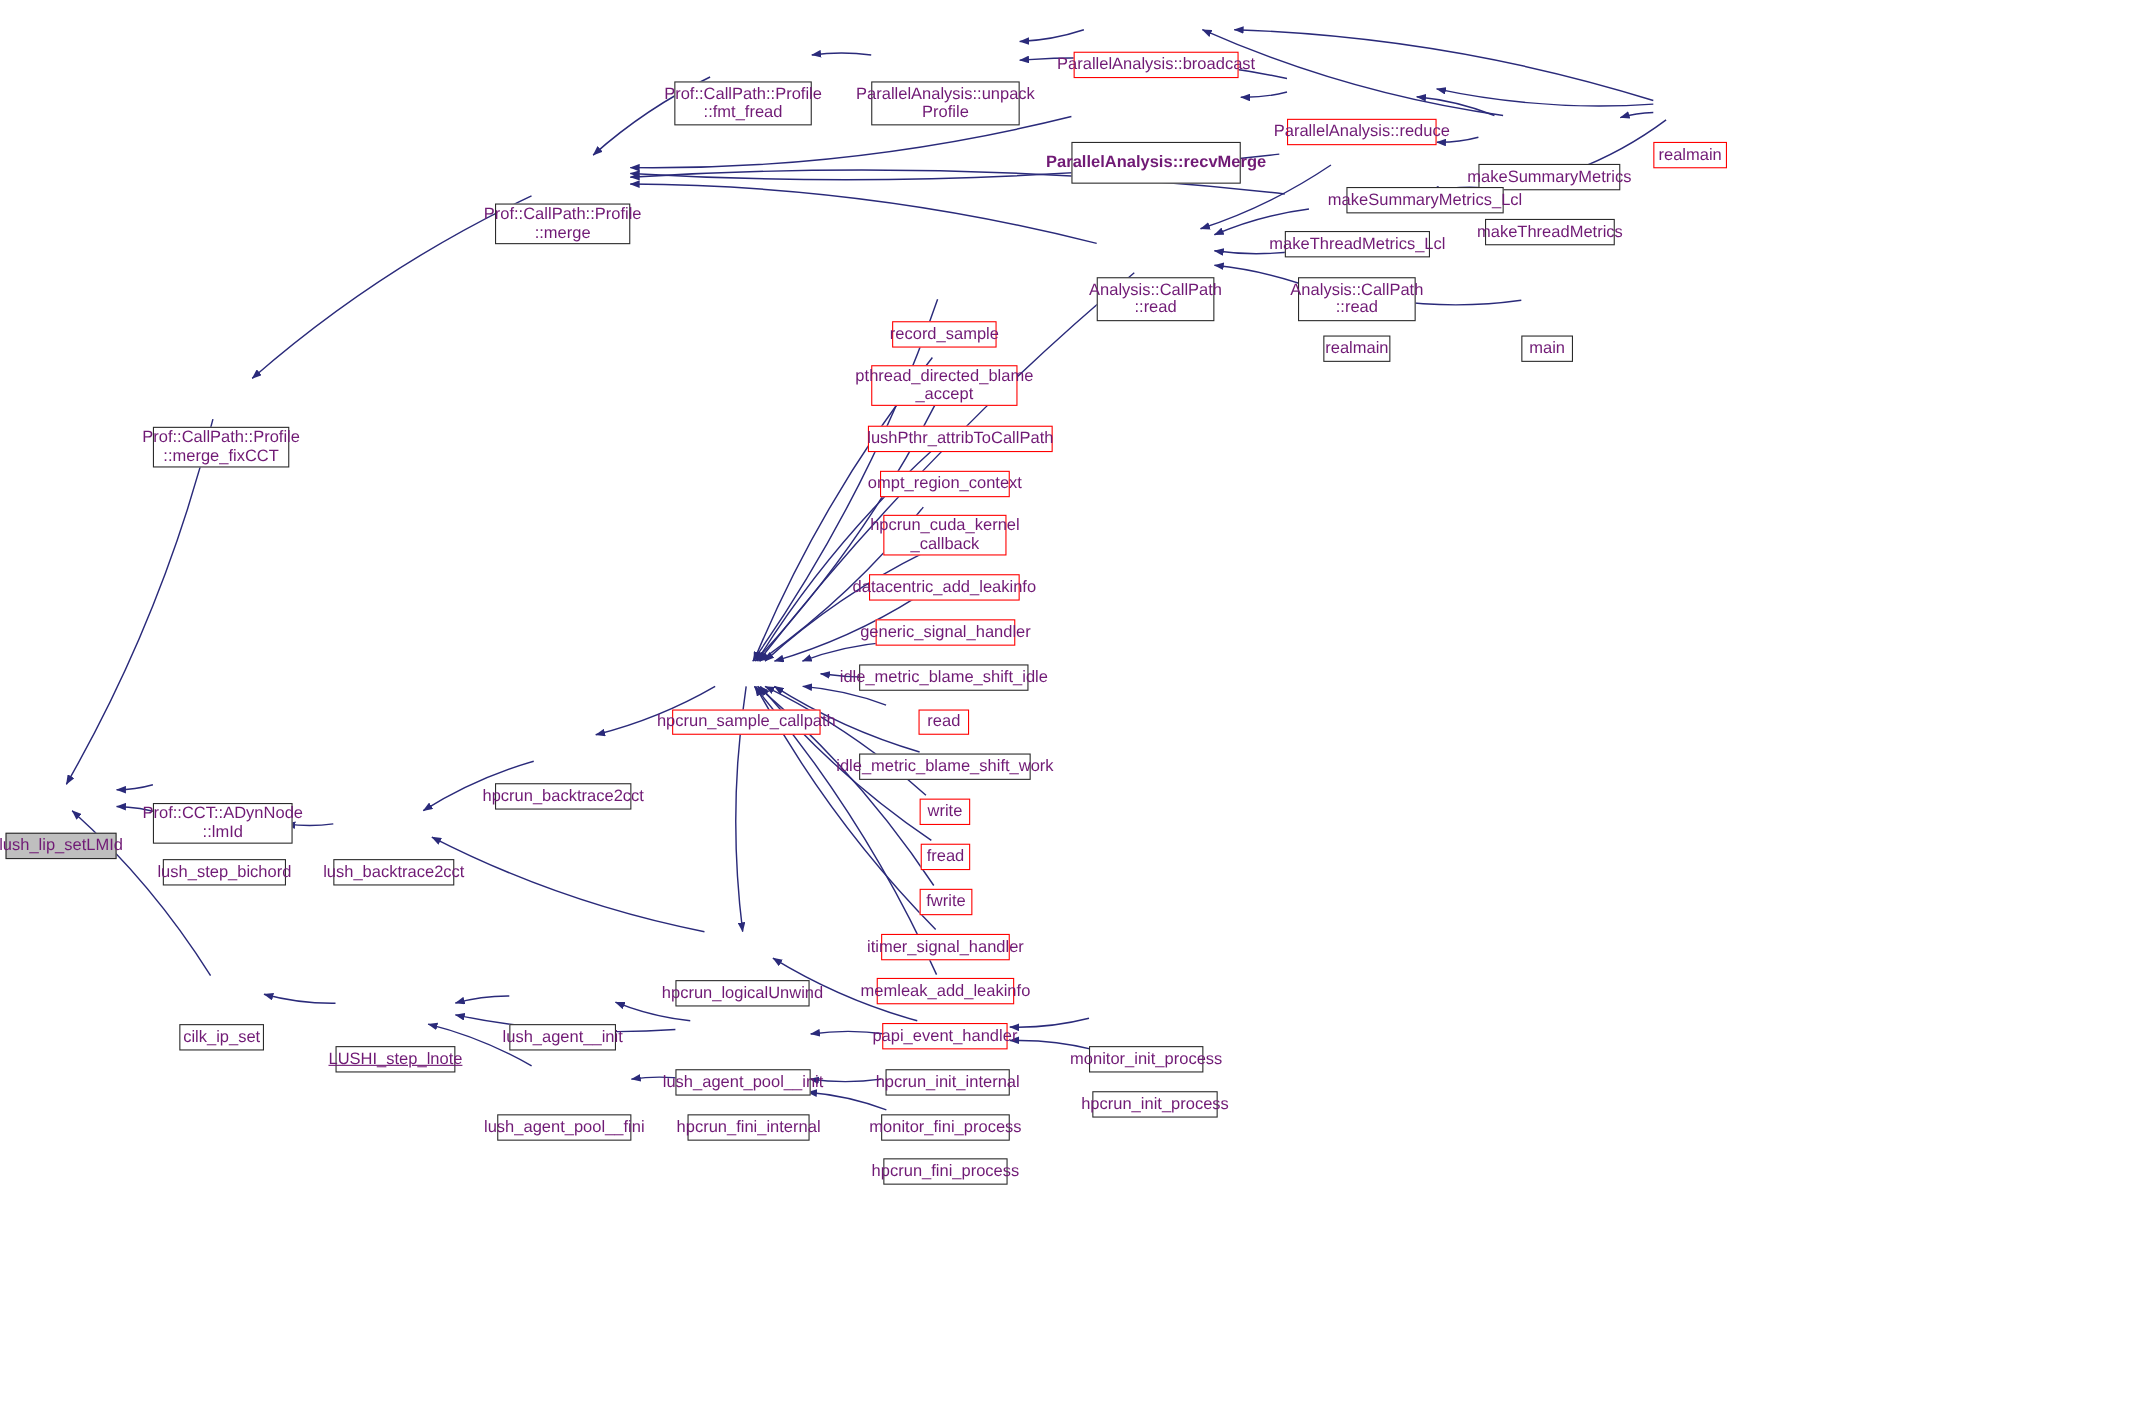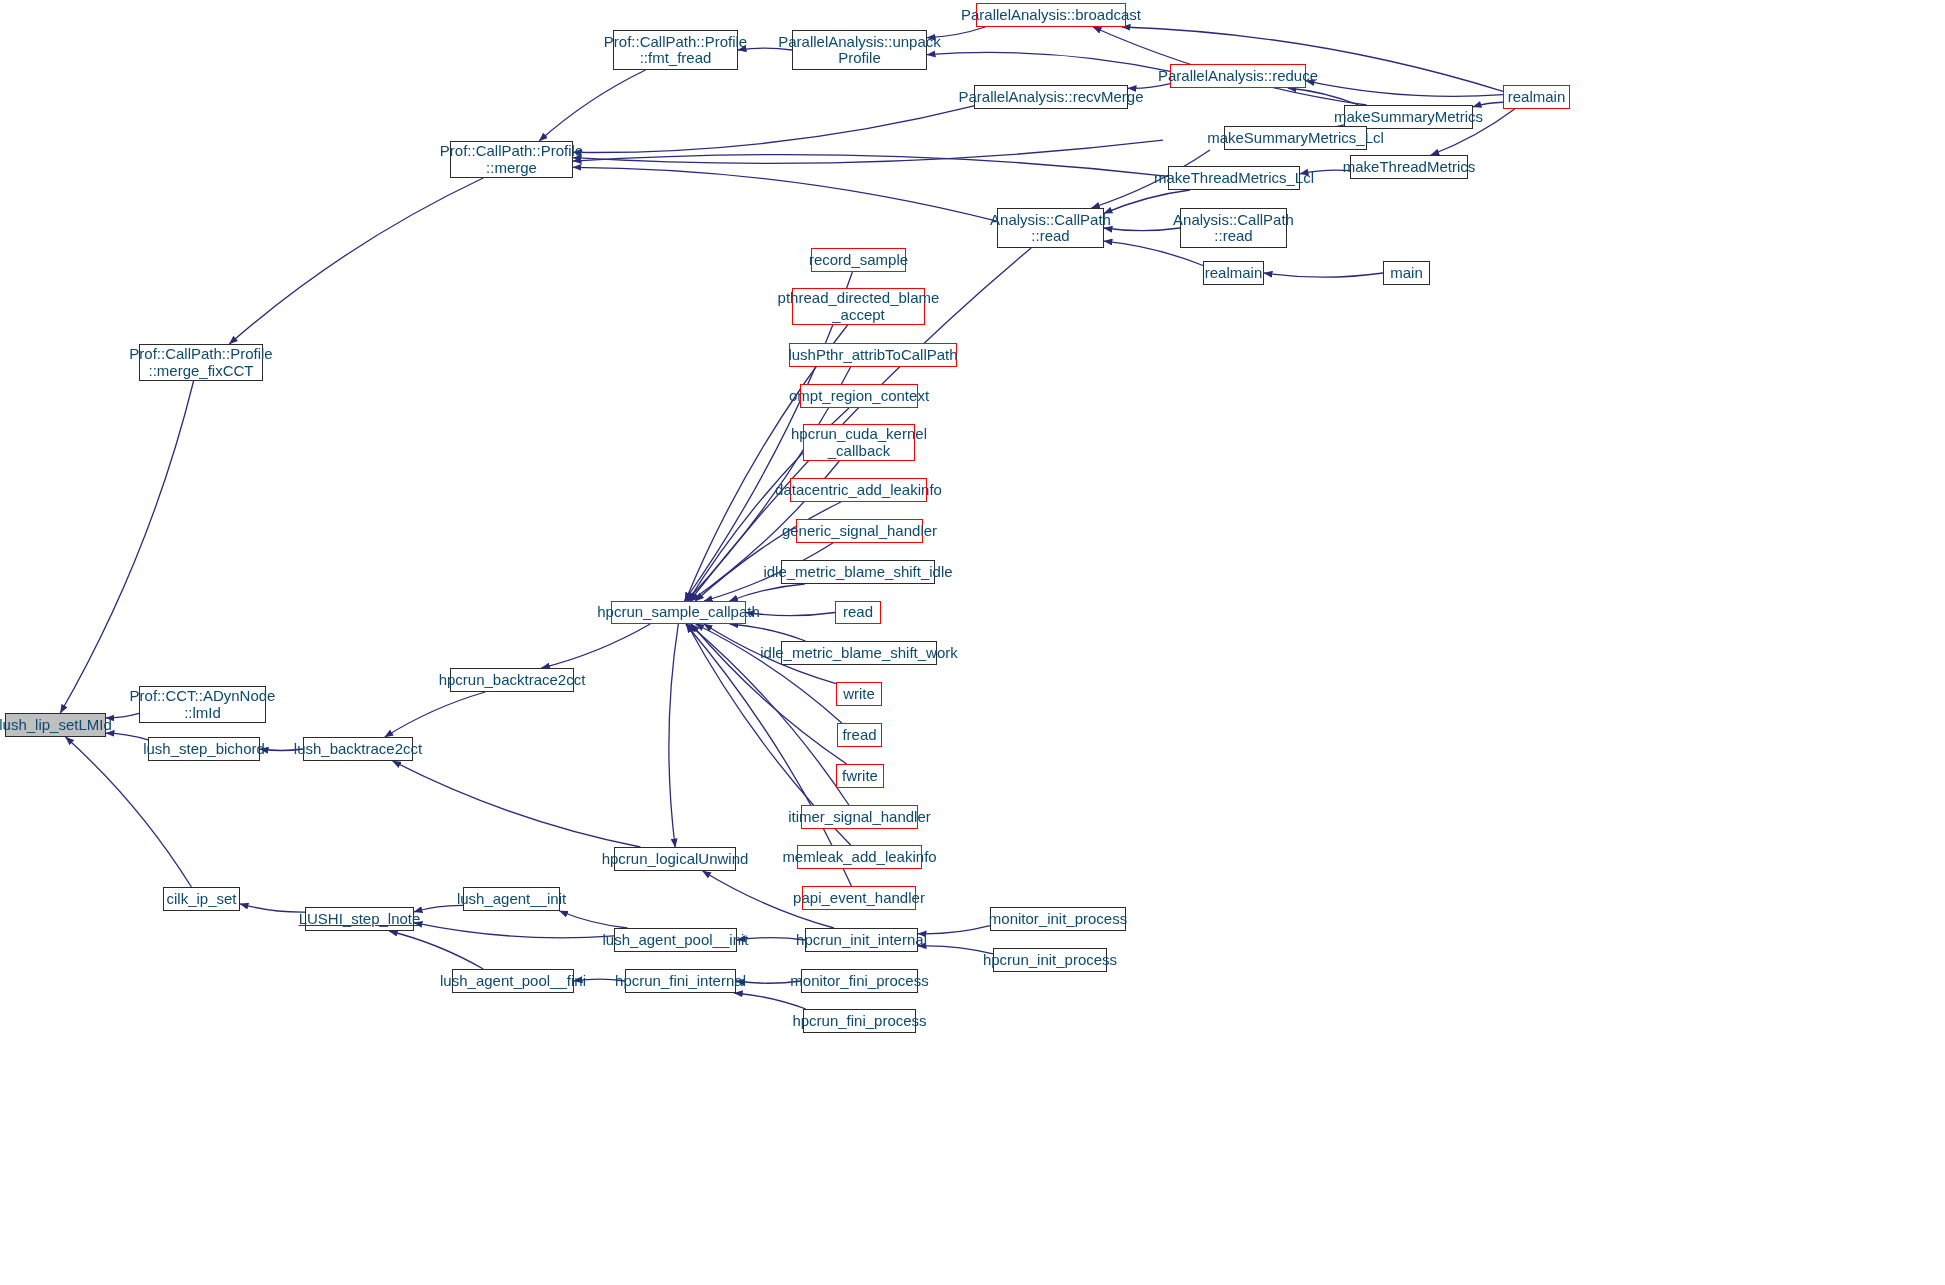--- a/index.html
+++ b/index.html
@@ -11,26 +11,27 @@
     overflow:hidden;
   }
   svg.edges{position:absolute;left:0;top:0;width:1945px;height:1285px;pointer-events:none;}
   .node{
     position:absolute;
     box-sizing:border-box;
     display:flex;align-items:center;justify-content:center;
     text-align:center;
     font-size:15px;
     line-height:1.08;
-    color:#0c4a6e;
+    color:#701a75;
     background:#ffffff;
     border:1px solid #2b2b2b;
     white-space:pre-line;
     padding:1px 4px;
     letter-spacing:0px;
+    margin-top:44px;
   }
   .node.red{border:1px solid #ff0000;}
   .node.current{background:#bfbfbf;border:1px solid #2b2b2b;}
 </style>
 </head>
 <body>
 
 <div id="canvas">
   <svg class="edges">
     <defs>
@@ -102,21 +103,21 @@
         <path d="M805.8,1009 Q771.12,995.988 734.2,993" fill="none" stroke="#2a2a7a" stroke-width="1.3" marker-end="url(#arrow)"></path>
       </g>
   </svg>
   <div id="node-layer">
       <div class="node" style="left: 613px; top: 30px; width: 125px; height: 40px;">Prof::CallPath::Profile
 ::fmt_fread</div>
       <div class="node" style="left: 792px; top: 30px; width: 135px; height: 40px;">ParallelAnalysis::unpack
 Profile</div>
       <div class="node red" style="left: 976px; top: 3px; width: 150px; height: 24px;">ParallelAnalysis::broadcast</div>
       <div class="node red" style="left: 1170px; top: 64px; width: 136px; height: 24px;">ParallelAnalysis::reduce</div>
-      <div class="node" style="left: 974px; top: 85px; width: 154px; height: 24px;">ParallelAnalysis::recvMerge</div>
+      <div class="node" style="left: 974px; top: 85px; width: 154px; height: 38px; font-weight: bold;">ParallelAnalysis::recvMerge</div>
       <div class="node red" style="left: 1503px; top: 85px; width: 67px; height: 24px;">realmain</div>
       <div class="node" style="left: 1344px; top: 105px; width: 129px; height: 24px;">makeSummaryMetrics</div>
       <div class="node" style="left: 1224px; top: 126px; width: 143px; height: 24px;">makeSummaryMetrics_Lcl</div>
       <div class="node" style="left: 450px; top: 141px; width: 123px; height: 37px;">Prof::CallPath::Profile
 ::merge</div>
       <div class="node" style="left: 1350px; top: 155px; width: 118px; height: 24px;">makeThreadMetrics</div>
       <div class="node" style="left: 1168px; top: 166px; width: 132px; height: 24px;">makeThreadMetrics_Lcl</div>
       <div class="node" style="left: 997px; top: 208px; width: 107px; height: 40px;">Analysis::CallPath
 ::read</div>
       <div class="node" style="left: 1180px; top: 208px; width: 107px; height: 40px;">Analysis::CallPath
@@ -146,21 +147,21 @@
       <div class="node red" style="left: 802px; top: 886px; width: 114px; height: 24px;">papi_event_handler</div>
       <div class="node" style="left: 450px; top: 668px; width: 124px; height: 24px;">hpcrun_backtrace2cct</div>
       <div class="node" style="left: 139px; top: 686px; width: 127px; height: 37px;">Prof::CCT::ADynNode
 ::lmId</div>
       <div class="node current" style="left: 5px; top: 713px; width: 101px; height: 24px;">lush_lip_setLMId</div>
       <div class="node" style="left: 148px; top: 737px; width: 112px; height: 24px;">lush_step_bichord</div>
       <div class="node" style="left: 303px; top: 737px; width: 110px; height: 24px;">lush_backtrace2cct</div>
       <div class="node" style="left: 614px; top: 847px; width: 122px; height: 24px;">hpcrun_logicalUnwind</div>
       <div class="node" style="left: 163px; top: 887px; width: 77px; height: 24px;">cilk_ip_set</div>
       <div class="node" style="left: 463px; top: 887px; width: 97px; height: 24px;">lush_agent__init</div>
-      <div class="node" style="left: 990px; top: 907px; width: 136px; height: 24px;">monitor_init_process</div>
+      <div class="node" style="left: 990px; top: 907px; width: 104px; height: 24px;">monitor_init_process</div>
       <div class="node" style="left: 305px; top: 907px; width: 109px; height: 24px; text-decoration: underline;">LUSHI_step_lnote</div>
       <div class="node" style="left: 614px; top: 928px; width: 123px; height: 24px;">lush_agent_pool__init</div>
       <div class="node" style="left: 805px; top: 928px; width: 113px; height: 24px;">hpcrun_init_internal</div>
       <div class="node" style="left: 993px; top: 948px; width: 114px; height: 24px;">hpcrun_init_process</div>
       <div class="node" style="left: 452px; top: 969px; width: 122px; height: 24px;">lush_agent_pool__fini</div>
       <div class="node" style="left: 625px; top: 969px; width: 111px; height: 24px; text-align: right;">hpcrun_fini_internal</div>
       <div class="node" style="left: 801px; top: 969px; width: 117px; height: 24px;">monitor_fini_process</div>
       <div class="node" style="left: 803px; top: 1009px; width: 113px; height: 24px;">hpcrun_fini_process</div>
     </div>
 </div>

